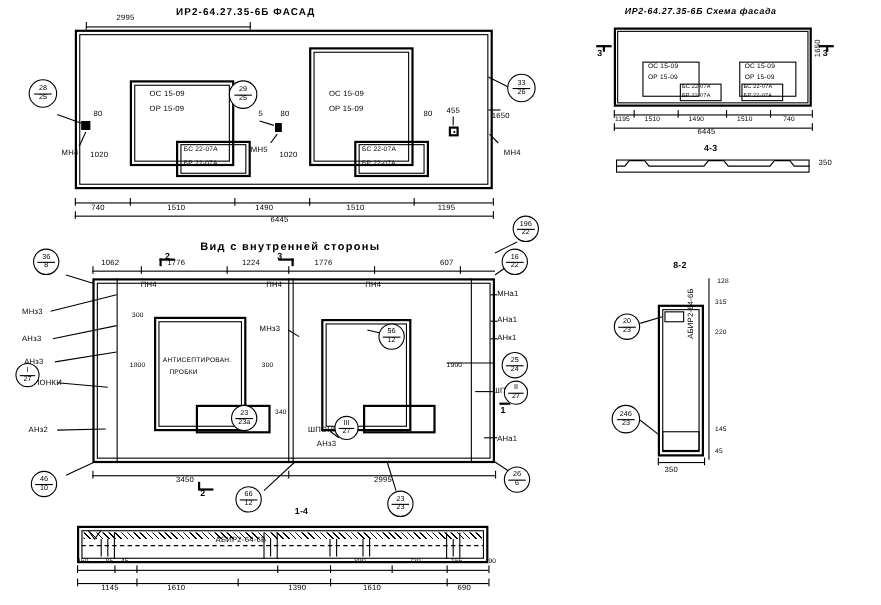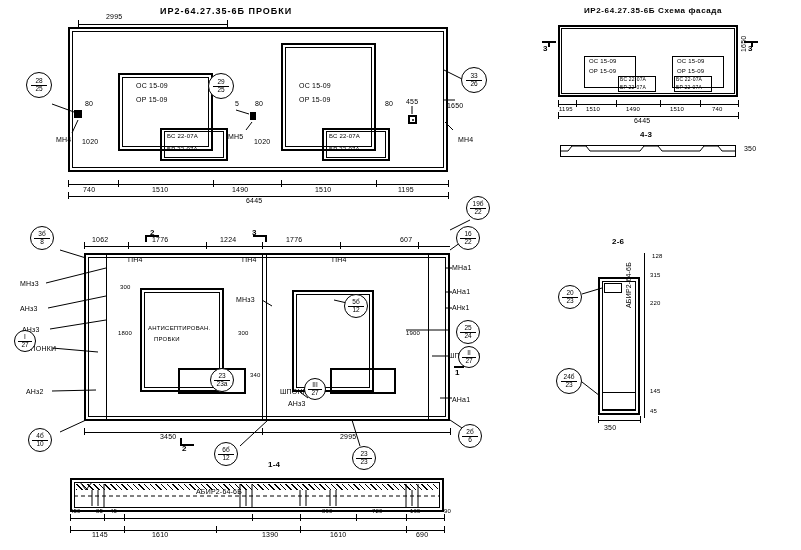--- a/index.html
+++ b/index.html
@@ -30,21 +30,21 @@
   .hatch{position:absolute;
      background:repeating-linear-gradient(45deg,#000 0 1px,transparent 1px 4px);}
   .dot{position:absolute;background:#000;border-radius:50%;width:2px;height:2px;}
   svg{position:absolute;left:0;top:0;overflow:visible;}
 </style>
 </head>
 <body>
 
 <div class="sheet">
 
-  <div class="txt t9" style="left:160px;top:6px;">ИР2-64.27.35-6Б   ПРОБКИ</div>
+  <div class="txt t9" style="left:160px;top:6px;">ИР2-64.27.35-6Б   ФАСАД</div>
 
   <div class="txt t7" style="left:106px;top:13px;">2995</div>
   <div class="ln h" style="left:78px;top:24px;width:150px;"></div>
   <div class="tick" style="left:78px;top:20px;"></div>
   <div class="tick" style="left:227px;top:20px;"></div>
 
   <div class="box2" style="left:68px;top:27px;width:380px;height:145px;"></div>
   <div class="box" style="left:72px;top:31px;width:372px;height:137px;"></div>
 
   <div class="box2" style="left:118px;top:73px;width:95px;height:78px;"></div>
@@ -121,21 +121,21 @@
   <div class="txt t7" style="left:83px;top:186px;">740</div>
   <div class="txt t7" style="left:152px;top:186px;">1510</div>
   <div class="txt t7" style="left:232px;top:186px;">1490</div>
   <div class="txt t7" style="left:315px;top:186px;">1510</div>
   <div class="txt t7" style="left:398px;top:186px;">1195</div>
   <div class="ln h" style="left:68px;top:196px;width:380px;"></div>
   <div class="tick" style="left:68px;top:192px;"></div>
   <div class="tick" style="left:448px;top:192px;"></div>
   <div class="txt t7" style="left:246px;top:197px;">6445</div>
 
-  <div class="txt t8 bold" style="left:584px;top:6px;letter-spacing:.6px;">ИР2-64.27.35-6Б   Схема фасада</div>
+  <div class="txt t8 bold" style="left:568px;top:6px;letter-spacing:.6px;font-style:italic;">ИР2-64.27.35-6Б   Схема фасада</div>
 
   <div class="box2" style="left:558px;top:25px;width:180px;height:72px;"></div>
   <div class="box" style="left:561px;top:28px;width:174px;height:66px;"></div>
 
   <div class="box" style="left:584px;top:56px;width:52px;height:32px;"></div>
   <div class="txt t6" style="left:589px;top:58px;">ОС 15-09</div>
   <div class="txt t6" style="left:589px;top:68px;">ОР 15-09</div>
   <div class="box" style="left:618px;top:76px;width:38px;height:16px;"></div>
   <div class="txt t6" style="left:620px;top:76px;font-size:5px;">БС 22-07А</div>
   <div class="txt t6" style="left:620px;top:84px;font-size:5px;">БР 22-07А</div>
@@ -174,20 +174,21 @@
 
   <div class="txt t8 bold" style="left:640px;top:130px;">4-3</div>
   <div class="box" style="left:560px;top:145px;width:176px;height:12px;"></div>
   <svg width="801" height="550">
     <g stroke="#000" stroke-width="1" fill="none">
       <path d="M560 151 L568 151 L572 146 L586 146 L590 151 L640 151 L644 146 L658 146 L662 151 L700 151 L704 146 L718 146 L722 151 L736 151"></path>
     </g>
   </svg>
   <div class="txt t7" style="left:744px;top:145px;">350</div>
 
+  <div class="txt t10" style="left:182px;top:219px;">Вид с внутренней стороны</div>
 
   <div class="ln h" style="left:84px;top:246px;width:366px;"></div>
   <div class="tick" style="left:84px;top:242px;"></div>
   <div class="tick" style="left:128px;top:242px;"></div>
   <div class="tick" style="left:206px;top:242px;"></div>
   <div class="tick" style="left:262px;top:242px;"></div>
   <div class="tick" style="left:340px;top:242px;"></div>
   <div class="tick" style="left:418px;top:242px;"></div>
   <div class="txt t7" style="left:92px;top:236px;">1062</div>
   <div class="txt t7" style="left:152px;top:236px;">1776</div>
@@ -327,21 +328,21 @@
   </div>
   <div class="bal" style="left:458px;top:424px;width:24px;height:24px;">
     <span>2б</span>
     <span class="d">6</span>
   </div>
   <div class="bal" style="left:352px;top:446px;width:24px;height:24px;">
     <span>23</span>
     <span class="d">23</span>
   </div>
 
-  <div class="txt t8 bold" style="left:612px;top:237px;">2-6</div>
+  <div class="txt t8 bold" style="left:612px;top:237px;">8-2</div>
   <div class="box2" style="left:598px;top:277px;width:42px;height:138px;"></div>
   <div class="box" style="left:602px;top:281px;width:34px;height:130px;"></div>
   <div class="box" style="left:604px;top:283px;width:18px;height:10px;"></div>
   <div class="box" style="left:602px;top:392px;width:34px;height:18px;"></div>
   <div class="txt t7" style="left:625px;top:308px;transform:rotate(-90deg);transform-origin:left top;">АБИР2-64-6Б</div>
 
   <div class="txt t6" style="left:652px;top:253px;">128</div>
   <div class="txt t6" style="left:650px;top:272px;">315</div>
   <div class="txt t6" style="left:650px;top:300px;">220</div>
   <div class="txt t6" style="left:650px;top:388px;">145</div>

